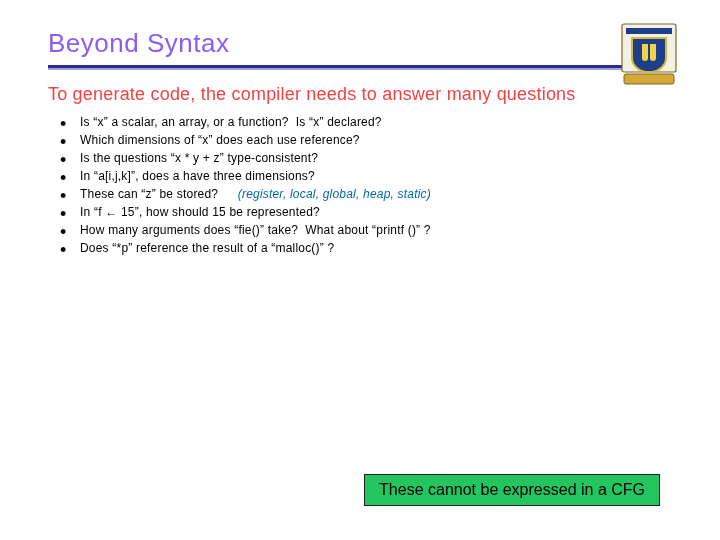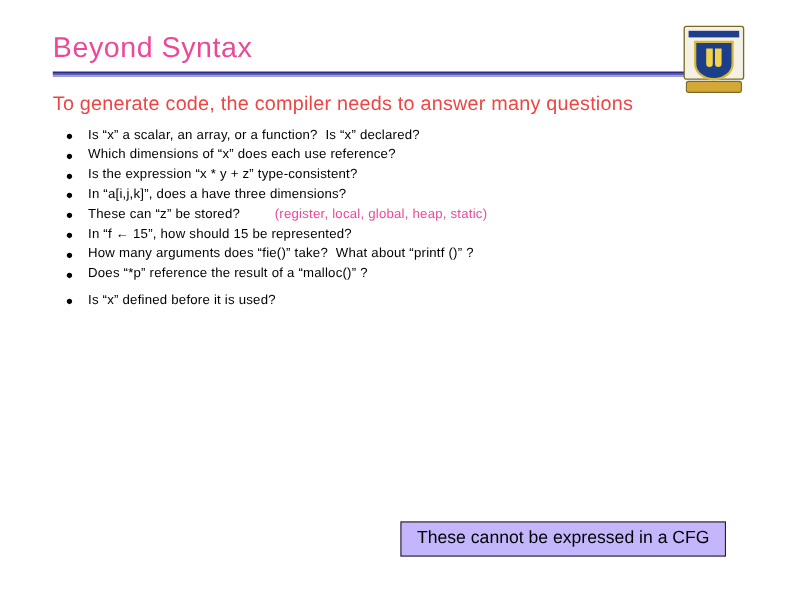--- a/index.html
+++ b/index.html
@@ -18,21 +18,21 @@
   .logo {
     position: absolute;
     top: 22px;
     right: 42px;
     width: 58px;
     height: 64px;
   }
   .title {
     font-size: 26px;
     font-weight: normal;
-    color: #ec4899;
+    color: #8b5cf6;
     margin-bottom: 6px;
     letter-spacing: 0.5px;
   }
   .rule {
     height: 5px;
     background: linear-gradient(#2a2a90, #2a2a90);
     border-top: 2px solid #2a2a90;
     border-bottom: 2px solid #9aa0d8;
     margin-bottom: 14px;
     width: 100%;
@@ -57,31 +57,32 @@
   }
   ul.bullets li::before {
     content: "•";
     position: absolute;
     left: 6px;
     top: -2px;
     font-size: 18px;
   }
   ul.bullets li.gap { margin-top: 6px; }
   .paren {
-    color: #ec4899;
-    margin-left: 28px;
+    font-style: italic;
+    color: #0369a1;
+    margin-left: 16px;
   }
   .note-box {
     position: absolute;
     right: 60px;
     bottom: 34px;
     border: 1px solid #222;
     padding: 6px 14px;
     font-size: 16px;
-    background: #c4b5fd;
+    background: #22c55e;
   }
 </style>
 </head>
 <body>
 
 <div class="slide">
 
   <div class="logo" title="University of Delaware crest">
     <svg viewBox="0 0 58 64" width="58" height="64">
       <rect x="2" y="2" width="54" height="48" rx="2" fill="#f4f0e4" stroke="#7a6a2a" stroke-width="1.2"></rect>
@@ -93,27 +94,26 @@
   </div>
 
   <h1 class="title">Beyond Syntax</h1>
   <div class="rule"></div>
 
   <div class="intro">To generate code, the compiler needs to answer many questions</div>
 
   <ul class="bullets">
     <li><span>Is “x” a scalar, an array, or a function?&nbsp;&nbsp;Is “x” declared?</span></li>
     <li><span>Which dimensions of “x” does each use reference?</span></li>
-    <li><span>Is the expression “x * y + z” type-consistent?</span></li>
+    <li><span>Is the questions “x * y + z” type-consistent?</span></li>
     <li><span>In “a[i,j,k]”, does a have three dimensions?</span></li>
     <li>
       <span>These can “z” be stored?</span>
       <span class="paren">(register, local, global, heap, static)</span>
     </li>
     <li><span>In “f ← 15”, how should 15 be represented?</span></li>
     <li><span>How many arguments does “fie()” take?&nbsp;&nbsp;What about “printf ()” ?</span></li>
     <li><span>Does “*p” reference the result of a “malloc()” ?</span></li>
-    <li class="gap"><span>Is “x” defined before it is used?</span></li>
   </ul>
 
 </div>
 
 <div class="note-box">These cannot be expressed in a CFG</div>
 
 </body></html>

